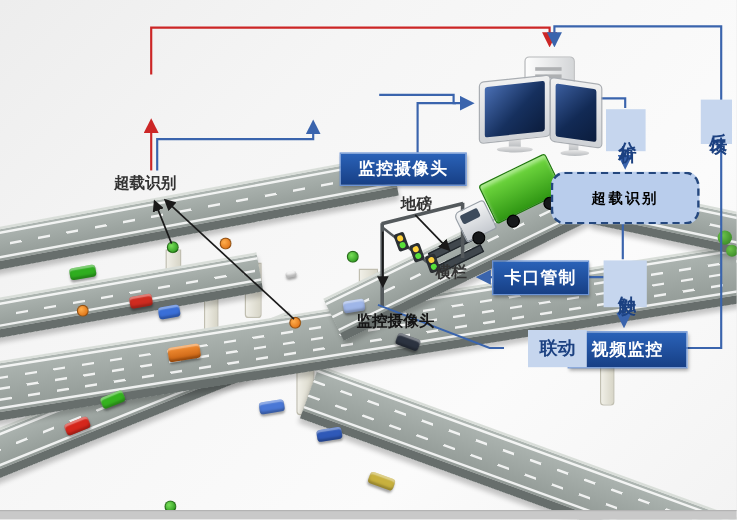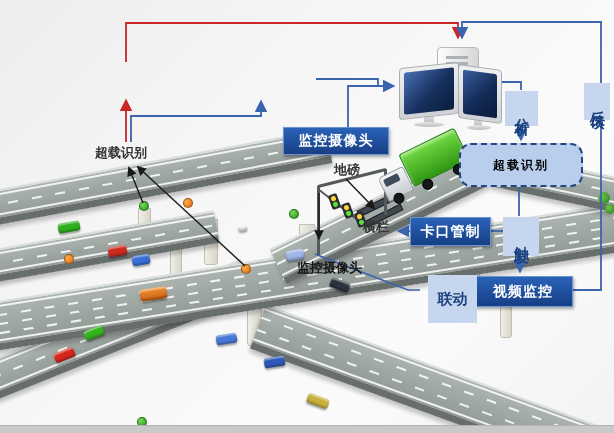--- a/index.html
+++ b/index.html
@@ -202,21 +202,21 @@
     </div>
   </div>
 
   <div class="bluebox" style="left:283px;top:127px;width:104px;height:26px">监控摄像头</div>
   <div class="bluebox" style="left:410px;top:217px;width:79px;height:27px">卡口管制</div>
   <div class="bluebox" style="left:473px;top:276px;width:98px;height:29px">视频监控</div>
   <div class="overload" style="left:459px;top:143px;width:120px;height:40px">超载识别</div>
   <div class="lightbox vert" style="left:505px;top:91px;width:33px;height:35px">分析</div>
   <div class="lightbox vert" style="left:503px;top:217px;width:36px;height:39px">触发</div>
   <div class="lightbox vert" style="left:584px;top:83px;width:26px;height:37px">反馈</div>
-  <div class="lightbox" style="left:428px;top:275px;width:49px;height:48px">联动</div>
+  <div class="lightbox" style="left:440px;top:275px;width:49px;height:31px">联动</div>
 
   <span class="plabel" style="left:95px;top:144px">超载识别</span>
   <span class="plabel" style="left:334px;top:161px">地磅</span>
   <span class="plabel" style="left:363px;top:218px">横栏</span>
   <span class="plabel dark" style="left:297px;top:259px">监控摄像头</span>
 
   <div id="bottombar"></div>
 </div>
 
 </body></html>

